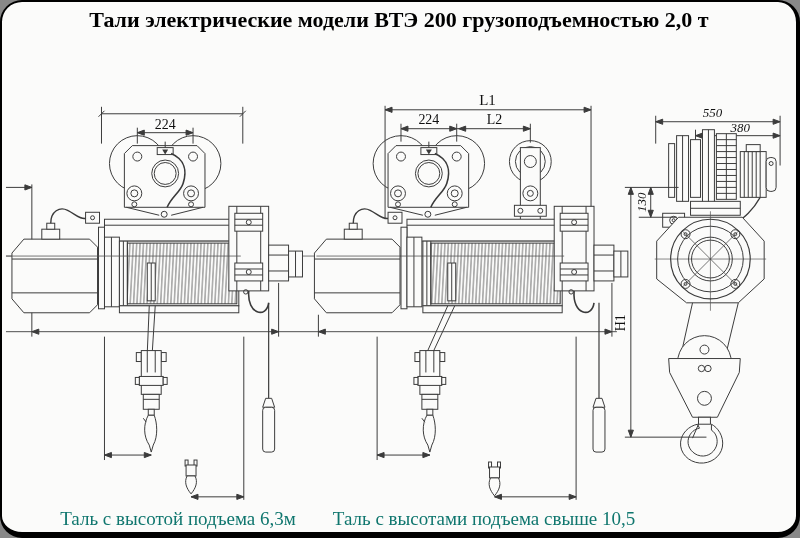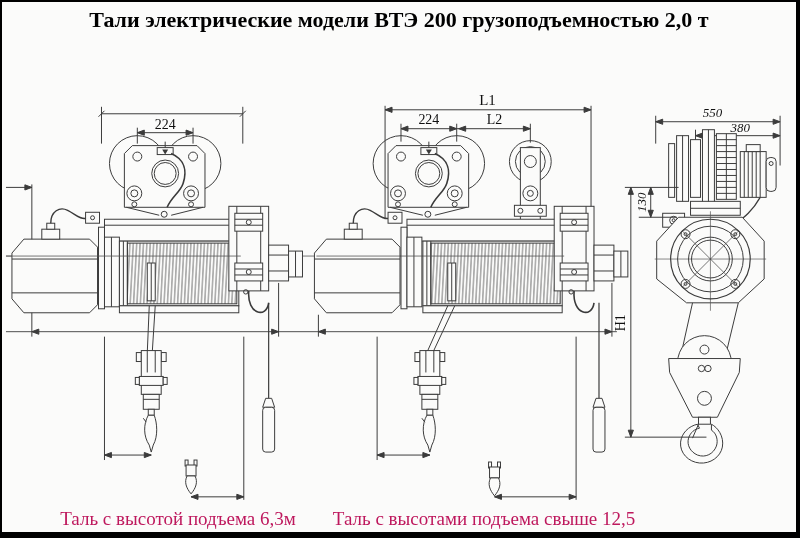--- a/index.html
+++ b/index.html
@@ -1,21 +1,21 @@
 <!DOCTYPE html>
 <html><head>
 <meta charset="utf-8">
 <style>
   html,body{margin:0;padding:0;background:#888;}
   .page{position:relative;width:800px;height:538px;background:#fbfbfa;
         border-style:solid;border-color:#000;border-width:2px 4px 6px 2px;
-        box-sizing:border-box;overflow:hidden;font-family:"Liberation Serif",serif;}
+        box-sizing:border-box;overflow:hidden;font-family:"Liberation Serif",serif;border-radius:22px;}
   .title{position:absolute;top:4px;left:0;width:100%;text-align:center;
          font-weight:bold;font-size:22px;line-height:27px;color:#000;}
-  .caption{position:absolute;top:506px;font-size:19px;color:#be185d;
+  .caption{position:absolute;top:506px;font-size:19px;color:#0f766e;
            white-space:nowrap;transform:translateX(-50%);text-align:right;}
   #cap-left{left:176px;}
   #cap-mid{left:482px;}
   svg{position:absolute;left:0;top:0;}
   svg text{font-family:"Liberation Serif",serif;fill:#101010;stroke:none;}
   .dim{font-size:14px;}
   .dimBig{font-size:15px;}
   .dimIt{font-size:13px;font-style:italic;}
 </style>
 </head>
@@ -346,14 +346,14 @@
         <line x1="632" y1="186" x2="632" y2="437"></line>
         <use href="#aU" x="632" y="186" fill="#3b3b3b"></use>
           <use href="#aD" x="632" y="437" fill="#3b3b3b"></use>
         <line x1="626" y1="437" x2="708" y2="437"></line>
         <text class="dim" text-anchor="middle" transform="rotate(-90 626 322)" x="626" y="322">H1</text>
       </g>
     </g>
   </svg>
 
   <div class="caption" id="cap-left">Таль с высотой подъема 6,3м</div>
-  <div class="caption" id="cap-mid">Таль с высотами подъема свыше 12,5</div>
+  <div class="caption" id="cap-mid">Таль с высотами подъема свыше 10,5</div>
 </div>
 
 </body></html>

